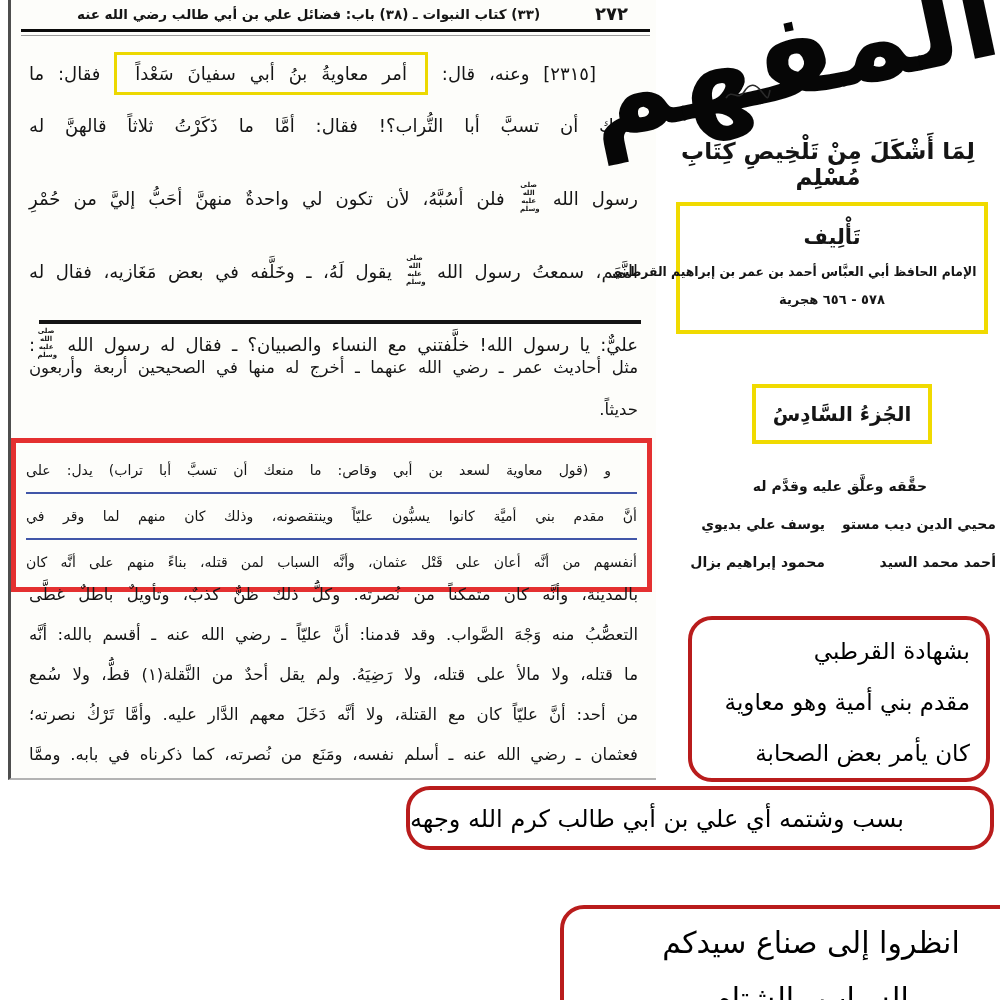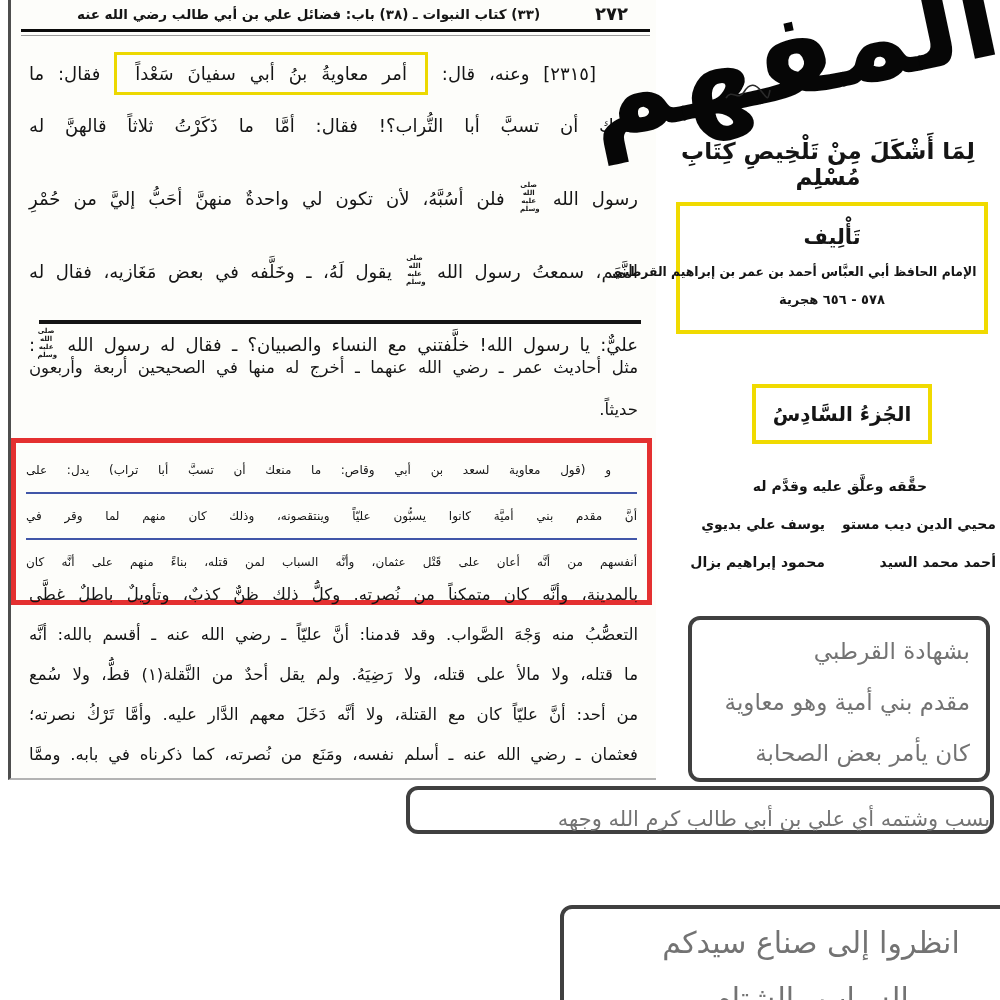--- a/index.html
+++ b/index.html
@@ -26,22 +26,22 @@
   }
   .line{text-align:justify;text-align-last:justify;}
   .line.end{text-align-last:right;}
   .indent{text-indent:42px;}
   .hl-yellow{border:3px solid #ecd800;padding:8px 18px;}
   .divider{position:absolute;top:320px;left:28px;width:602px;height:4px;background:#141414;}
   .para{position:absolute;left:18px;right:18px;direction:rtl;font-size:16.5px;}
   #para-umar{top:347px;line-height:42px;}
   #red-box{
     position:absolute;top:438px;left:0;right:4px;box-sizing:border-box;
-    border:5px solid #e43030;direction:rtl;padding:5px 10px 16px 10px;
-    font-size:12px;line-height:44px;
+    border:5px solid #e43030;direction:rtl;padding:5px 10px 3px 10px;
+    font-size:14px;line-height:44px;
   }
   #red-box .indent{text-indent:26px;}
   .underline-blue{border-bottom:2px solid #4156a8;}
   #para-final{top:575px;line-height:40px;}
   .pbuh{
     display:inline-block;width:22px;font-size:7px;line-height:1.15;
     text-align:center;vertical-align:-6px;font-weight:bold;white-space:normal;margin-top:29px;
   }
   
   .cover-title{
@@ -72,28 +72,28 @@
     font-size:14px;font-weight:bold;direction:rtl;
   }
   .editors{
     position:absolute;left:662px;top:516px;width:334px;display:grid;
     grid-template-columns:1fr 1fr;direction:rtl;row-gap:22px;column-gap:8px;
     font-size:14px;font-weight:bold;
   }
   .editors div{text-align:right;white-space:nowrap;}
   
   .note{
-    position:absolute;border:4px solid #404040;border-radius:12px;
-    color:#737373;direction:rtl;box-sizing:border-box;background:transparent;
+    position:absolute;border:4px solid #b91c1c;border-radius:24px;
+    color:#000000;direction:rtl;box-sizing:border-box;background:transparent;
   }
   #note1{left:688px;top:616px;width:302px;height:166px;padding:6px 16px;
          font-size:23px;line-height:51px;text-align:right;}
   #note1 div{white-space:nowrap;}
-  #note2{left:406px;top:786px;width:588px;height:48px;font-size:21px;
-         line-height:58px;text-align:right;white-space:nowrap;}
+  #note2{left:406px;top:786px;width:588px;height:64px;font-size:24px;
+         line-height:58px;text-align:left;white-space:nowrap;}
   #note3{left:560px;top:905px;width:502px;height:136px;font-size:30px;
          line-height:56px;text-align:center;padding-top:6px;}
 </style>
 </head>
 <body>
 
 <div class="scan">
 
   <div class="page-num">٢٧٢</div>
   <div class="scan-header">(٣٣) كتاب النبوات ـ (٣٨) باب: فضائل علي بن أبي طالب رضي الله عنه</div>

